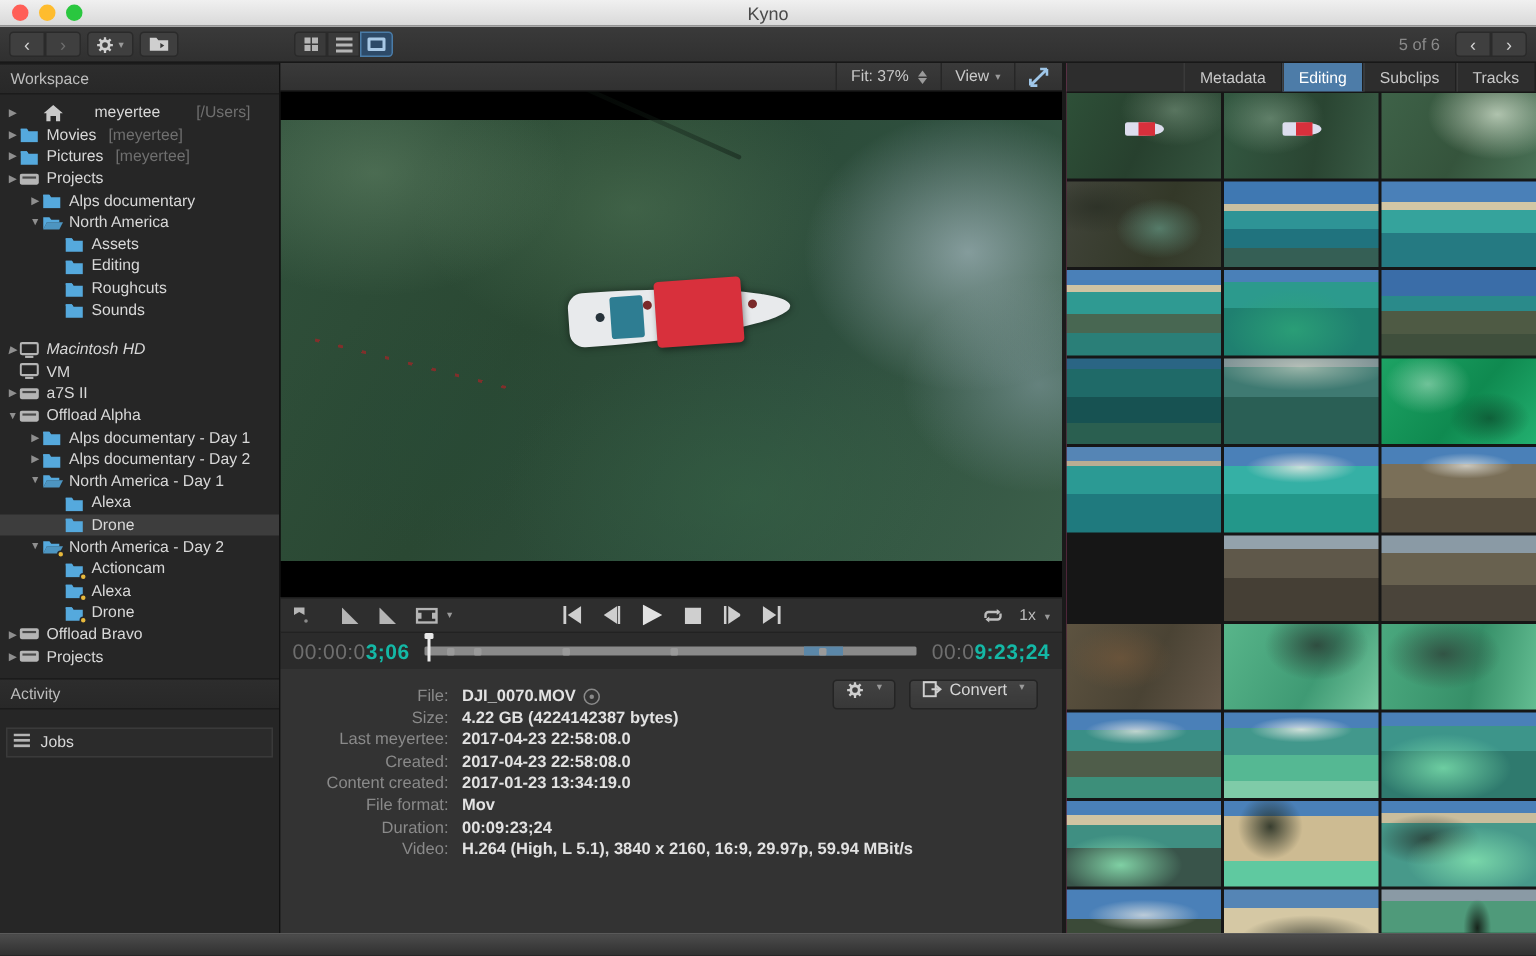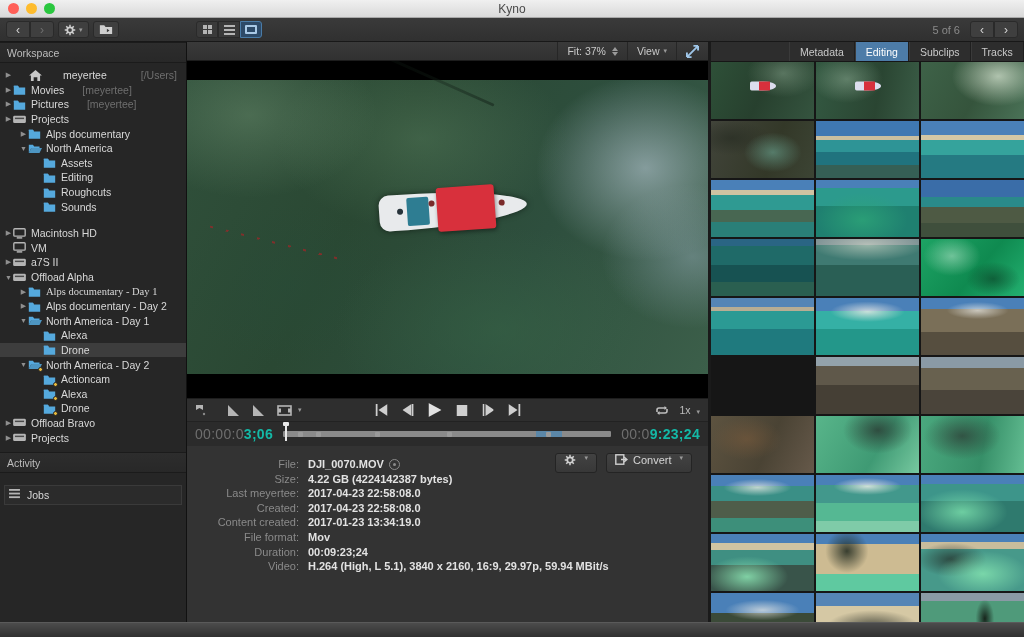--- a/index.html
+++ b/index.html
@@ -44,21 +44,21 @@
   .sidebar { width:187px; background:#262626; border-right:1px solid #111;
     overflow:hidden; font-size:10.5px; color:#d8d8d8; }
   .section-header { height:21px; line-height:21px; padding-left:7px; color:#bdbdbd;
     background:linear-gradient(#2d2d2d,#282828); border-top:1px solid #1b1b1b;
     border-bottom:1px solid #1b1b1b; }
   .tree { padding:5px 0 7px 0; }
   .tree-row { height:14.6px; display:flex; align-items:center; white-space:nowrap; }
   .tree-row.selected { background:#3d3d3d; }
   .tree-row .arrow { width:9px; text-align:center; color:#8f8f8f; font-size:7px; flex:none; }
   .tree-row .t-icon { width:13px; height:11px; margin-right:5px; flex:none; position:relative; }
-  .suffix { color:#6f6f6f; margin-left:18px;text-align:center; }
+  .suffix { color:#6f6f6f; margin-left:8px;text-align:center; }
   .fold { position:absolute; inset:0; }
   .fold svg{ display:block; }
   .badge-dot { position:absolute; right:-2px; bottom:-2px; width:5px; height:5px;
     border-radius:50%; background:#e8b93c; border:1px solid #262626; }
   .jobs-row { margin:7px 4px 0 4px; height:20px; border:1px solid #3a3a3a; background:#2b2b2b;
     display:flex; align-items:center; padding-left:4px; }
   .jobs-row .t-icon{ margin-right:5px; }
 
   
   .center { width:524px; display:flex; flex-direction:column; border-right:3px solid #1a1a1a; }
@@ -371,21 +371,21 @@
                 <svg width="13" height="11" viewBox="0 0 16 13">
                   <path d="M1 2h5l1.5 2H15v9H1z" fill="#55a9dd"></path>
                   <path d="M1 2h5l1 1.4H1z" fill="#55a9dd"></path>
                 </svg>
               </span>
             </span>
             <span>Sounds</span>
           </div>
         </div>
         <div class="tree">
-          <div class="tree-row" style="padding-left: 4px;">
+          <div class="tree-row" style="padding-left: 4px; font-style: italic;">
             <span class="arrow">▶</span>
             <span class="t-icon">
               <span class="fold">
                 <svg width="13" height="11" viewBox="0 0 14 12">
                   <rect x="0.8" y="0.8" width="12.4" height="8" rx="1" fill="none" stroke="#b5b5b5" stroke-width="1.5"></rect>
                   <rect x="4" y="10" width="6" height="1.6" fill="#b5b5b5"></rect>
                 </svg>
               </span>
             </span>
             <span>Macintosh HD</span>
@@ -419,21 +419,21 @@
             <span class="t-icon">
               <span class="fold">
                 <svg width="13" height="10" viewBox="0 0 14 11">
                   <rect x="0" y="2" width="14" height="8" rx="1.5" fill="#b5b5b5"></rect>
                   <rect x="2" y="4" width="10" height="1.6" fill="#4a4a4a"></rect>
                 </svg>
               </span>
             </span>
             <span>Offload Alpha</span>
           </div>
-          <div class="tree-row" style="padding-left: 19px; font-family: Liberation Serif, serif;">
+          <div class="tree-row" style="padding-left: 19px;">
             <span class="arrow">▶</span>
             <span class="t-icon">
               <span class="fold">
                 <svg width="13" height="11" viewBox="0 0 16 13">
                   <path d="M1 2h5l1.5 2H15v9H1z" fill="#55a9dd"></path>
                   <path d="M1 2h5l1 1.4H1z" fill="#55a9dd"></path>
                 </svg>
               </span>
             </span>
             <span>Alps documentary - Day 1</span>

